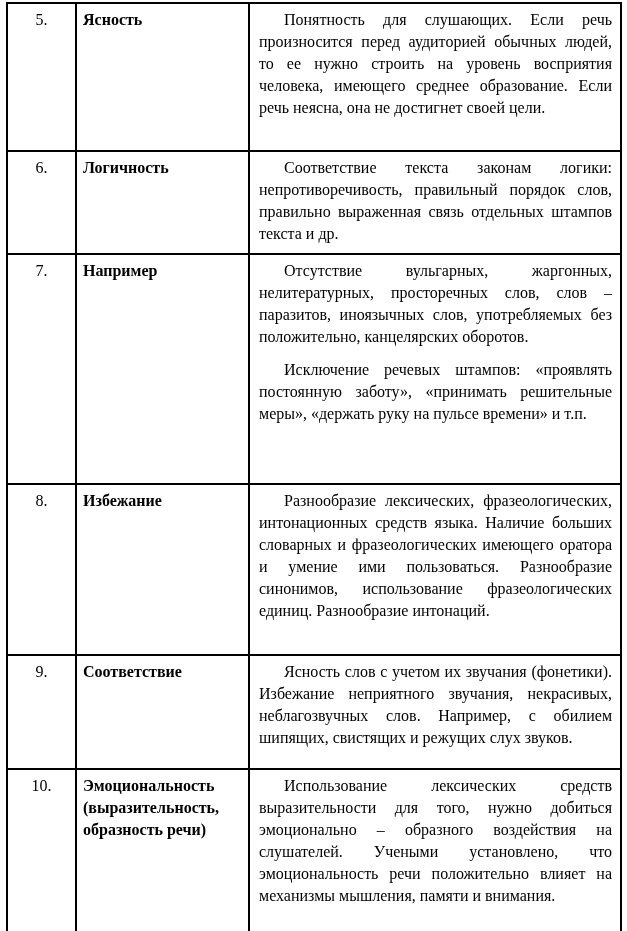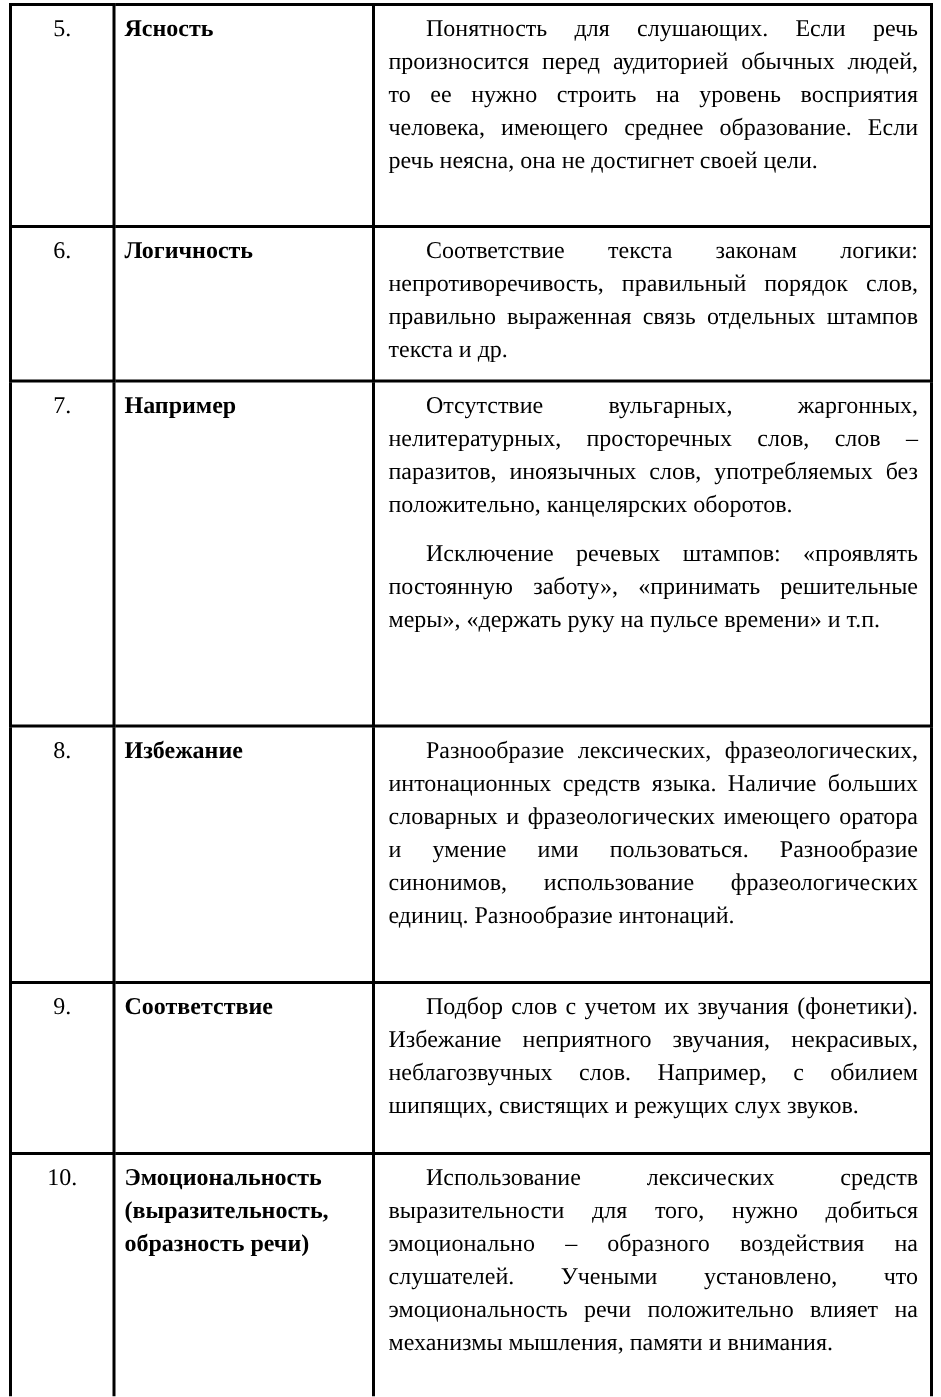--- a/index.html
+++ b/index.html
@@ -105,21 +105,21 @@
         <td class="name">Избежание</td>
         <td class="desc">
           <p>Разнообразие лексических, фразеологических, интонационных средств языка. Наличие больших словарных и фразеологических имеющего оратора и умение ими пользоваться. Разнообразие синонимов, использование фразеологических единиц. Разнообразие интонаций.</p>
         </td>
       </tr>
 
       <tr class="r4">
         <td class="num">9.</td>
         <td class="name">Соответствие</td>
         <td class="desc">
-          <p>Подбор слов с учетом их звучания (фонетики). Избежание неприятного звучания, некрасивых, неблагозвучных слов. Например, с обилием шипящих, свистящих и режущих слух звуков.</p>
+          <p>Ясность слов с учетом их звучания (фонетики). Избежание неприятного звучания, некрасивых, неблагозвучных слов. Например, с обилием шипящих, свистящих и режущих слух звуков.</p>
         </td>
       </tr>
 
       <tr class="r5">
         <td class="num">10.</td>
         <td class="name">Эмоциональность (выразительность, образность речи)</td>
         <td class="desc">
           <p>Использование лексических средств выразительности для того, нужно добиться эмоционально – образного воздействия на слушателей. Учеными установлено, что эмоциональность речи положительно влияет на механизмы мышления, памяти и внимания.</p>
         </td>
       </tr>

